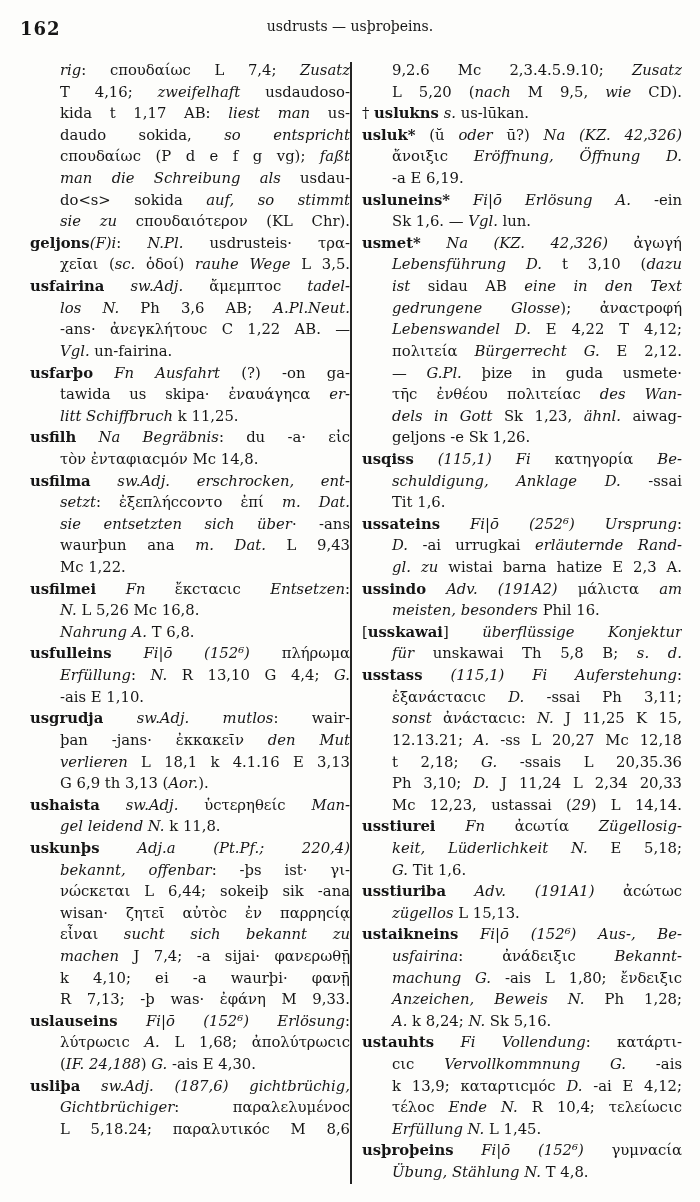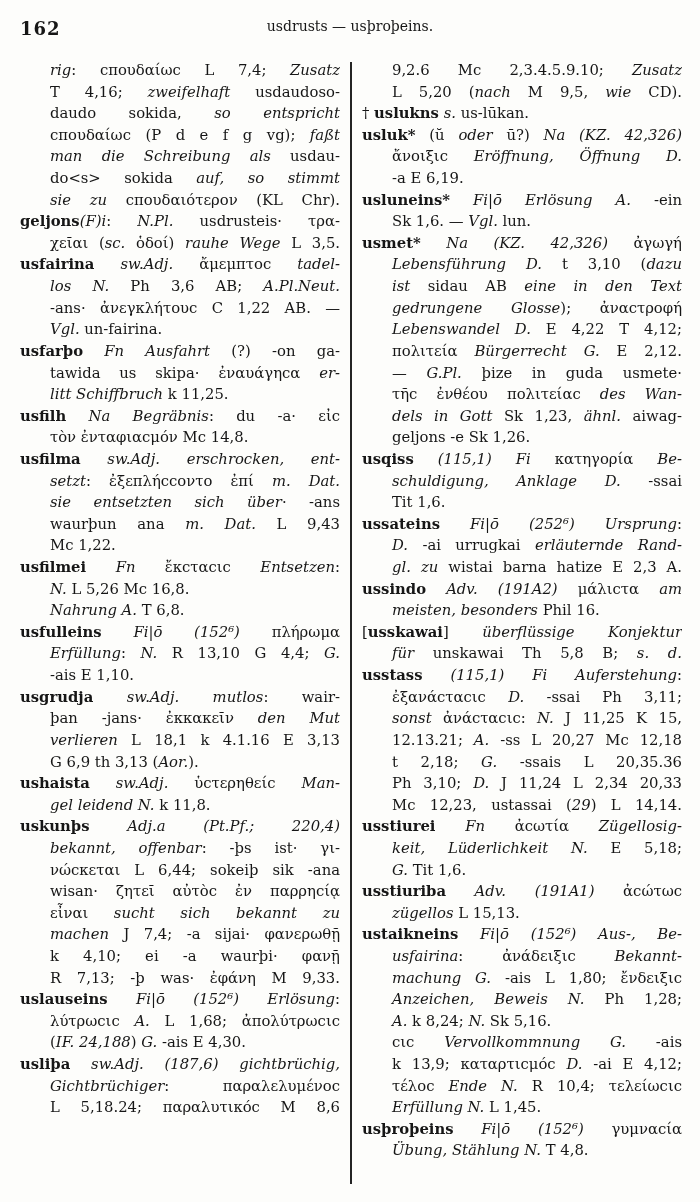--- a/index.html
+++ b/index.html
@@ -9,21 +9,21 @@
     font-family:"DejaVu Serif", serif;
     color:#161616;
     overflow:hidden;
   }
   .page{position:relative;width:676px;height:1202px;}
   .header{position:absolute;top:16px;left:0;width:700px;height:26px;}
   .pagenum{position:absolute;left:20px;top:2px;font-size:18px;font-weight:bold;letter-spacing:1px;}
   .running-head{position:absolute;left:0;width:700px;text-align:center;top:2px;font-size:14px;}
   .body{position:absolute;top:59px;left:20px;width:662px;}
   .column{position:absolute;top:0;width:320px;}
-  .col-left{left:0;}
+  .col-left{left:10px;}
   .col-right{left:342px;}
   .divider{position:absolute;left:330px;top:3px;width:1.5px;height:1122px;background:#242424;}
   .line{
     height:21.62px;line-height:21.62px;font-size:14.8px;
     text-align:justify;text-align-last:justify;
     overflow:hidden;white-space:normal;
   }
   .line.ind{padding-left:30px;}
   .line.nj{text-align:left;text-align-last:left;}
   .b{font-weight:bold;}
@@ -34,20 +34,21 @@
 
 <div class="page">
   <div class="header">
     <span class="pagenum">162</span>
     <div class="running-head">usdrusts — usþroþeins.</div>
   </div>
   <div class="body">
     <div class="column col-left">
         <div class="line ind"><span class="i">rig</span><span>: cπουδαίωc L 7,4; </span><span class="i">Zusatz</span></div>
         <div class="line ind"><span>T 4,16; </span><span class="i">zweifelhaft</span><span> usdaudoso-</span></div>
+        <div class="line ind"><span>kida t 1,17 AB: </span><span class="i">liest man</span><span> us-</span></div>
         <div class="line ind"><span>daudo sokida, </span><span class="i">so entspricht</span></div>
         <div class="line ind"><span>cπουδαίωc (P d e f g vg); </span><span class="i">faßt</span></div>
         <div class="line ind"><span class="i">man die Schreibung als</span><span> usdau-</span></div>
         <div class="line ind"><span>do&lt;s&gt; sokida </span><span class="i">auf, so stimmt</span></div>
         <div class="line ind"><span class="i">sie zu</span><span> cπουδαιότερον (KL Chr).</span></div>
         <div class="line"><span class="b">geljons</span><span class="i">(F)i</span><span>: </span><span class="i">N.Pl.</span><span> usdrusteis· τρα-</span></div>
         <div class="line ind"><span>χεῖαι (</span><span class="i">sc.</span><span> ὁδοί) </span><span class="i">rauhe Wege</span><span> L 3,5.</span></div>
         <div class="line"><span class="b">usfairina</span><span> </span><span class="i">sw.Adj.</span><span> ἄμεμπτοc </span><span class="i">tadel-</span></div>
         <div class="line ind"><span class="i">los N.</span><span> Ph 3,6 AB; </span><span class="i">A.Pl.Neut.</span></div>
         <div class="line ind"><span>-ans· ἀνεγκλήτουc C 1,22 AB. —</span></div>
@@ -129,20 +130,21 @@
         <div class="line"><span class="b">usstiurei</span><span> </span><span class="i">Fn</span><span> ἀcωτία </span><span class="i">Zügellosig-</span></div>
         <div class="line ind"><span class="i">keit, Lüderlichkeit N.</span><span> E 5,18;</span></div>
         <div class="line ind nj"><span class="i">G.</span><span> Tit 1,6.</span></div>
         <div class="line"><span class="b">usstiuriba</span><span> </span><span class="i">Adv. (191A1)</span><span> ἀcώτωc</span></div>
         <div class="line ind nj"><span class="i">zügellos</span><span> L 15,13.</span></div>
         <div class="line"><span class="b">ustaikneins</span><span> </span><span class="i">Fi|ō (152⁶) Aus-, Be-</span></div>
         <div class="line ind"><span class="i">usfairina</span><span>: ἀνάδειξιc </span><span class="i">Bekannt-</span></div>
         <div class="line ind"><span class="i">machung G.</span><span> -ais L 1,80; ἔνδειξιc</span></div>
         <div class="line ind"><span class="i">Anzeichen, Beweis N.</span><span> Ph 1,28;</span></div>
         <div class="line ind nj"><span class="i">A.</span><span> k 8,24; </span><span class="i">N.</span><span> Sk 5,16.</span></div>
+        <div class="line"><span class="b">ustauhts</span><span> </span><span class="i">Fi Vollendung</span><span>: κατάρτι-</span></div>
         <div class="line ind"><span>cιc </span><span class="i">Vervollkommnung G.</span><span> -ais</span></div>
         <div class="line ind"><span>k 13,9; καταρτιcμόc </span><span class="i">D.</span><span> -ai E 4,12;</span></div>
         <div class="line ind"><span>τέλοc </span><span class="i">Ende N.</span><span> R 10,4; τελείωcιc</span></div>
         <div class="line ind nj"><span class="i">Erfüllung N.</span><span> L 1,45.</span></div>
         <div class="line"><span class="b">usþroþeins</span><span> </span><span class="i">Fi|ō (152⁶)</span><span> γυμναcία</span></div>
         <div class="line ind nj"><span class="i">Übung, Stählung N.</span><span> T 4,8.</span></div>
       </div>
   </div>
 </div>
 

